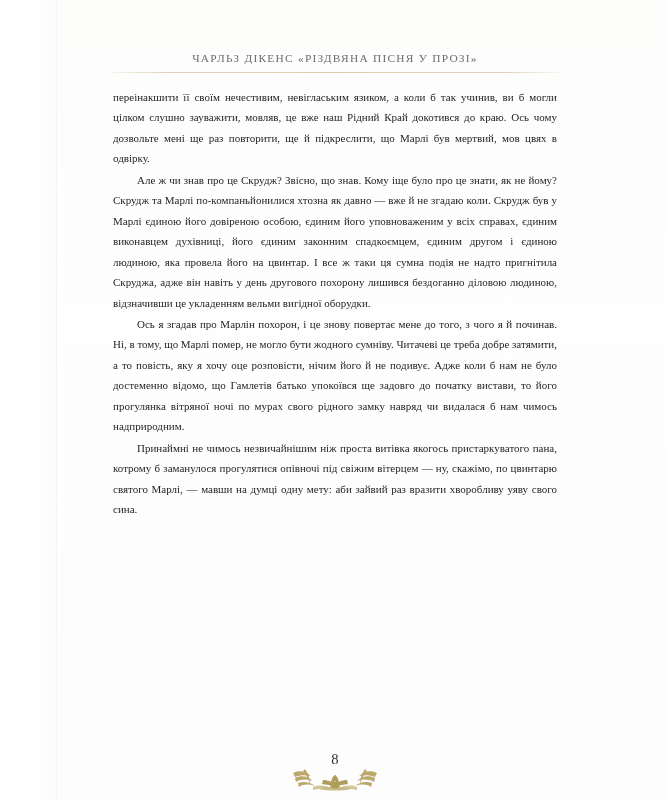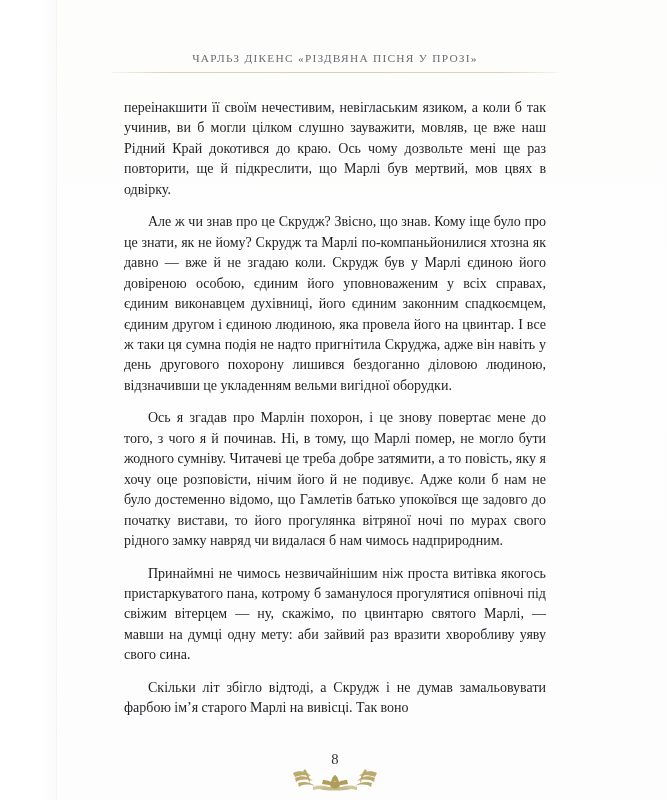--- a/index.html
+++ b/index.html
@@ -86,25 +86,25 @@
   }
 
   
   #body-text {
     position: absolute;
     top: 86px;
     left: 0;
     width: 446px;
   }
   .para {
-    margin: 12px;
+    margin: 1px;
     text-align: justify;
     text-justify: inter-word;
     text-indent: 24px;
-    font-size: 14px;
+    font-size: 11px;
     line-height: 20.45px;
     hyphens: manual;
     -webkit-hyphens: manual;
     color: #1f1f24;
     word-spacing: -0.1px;
   }
   .para.no-indent { text-indent: 0; }
 
   
   #folio-block {
@@ -140,21 +140,20 @@
     <div id="running-head">
       <span class="head-text">ЧАРЛЬЗ ДІКЕНС «РІЗДВЯНА ПІСНЯ У ПРОЗІ»</span>
     </div>
     <div id="head-rule"></div>
 
     <div id="body-text">
       <p class="para no-indent">переінакшити її своїм нечестивим, невіглаським язиком, а коли б так учинив, ви б могли цілком слушно зауважити, мовляв, це вже наш Рідний Край докотився до краю. Ось чому дозвольте мені ще раз повторити, ще й підкреслити, що Марлі був мертвий, мов цвях в одвірку.</p>
       <p class="para">Але ж чи знав про це Скрудж? Звісно, що знав. Кому іще було про це знати, як не йому? Скрудж та Марлі по-компаньйонилися хтозна як давно — вже й не згадаю коли. Скрудж був у Марлі єдиною його довіреною особою, єдиним його уповноваженим у всіх справах, єдиним виконавцем духівниці, його єдиним законним спадкоємцем, єдиним другом і єдиною людиною, яка провела його на цвинтар. І все ж таки ця сумна подія не надто пригнітила Скруджа, адже він навіть у день другового похорону лишився бездоганно діловою людиною, відзначивши це укладенням вельми вигідної оборудки.</p>
       <p class="para">Ось я згадав про Марлін похорон, і це знову повертає мене до того, з чого я й починав. Ні, в тому, що Марлі помер, не могло бути жодного сумніву. Читачеві це треба добре затямити, а то повість, яку я хочу оце розповісти, нічим його й не подивує. Адже коли б нам не було достеменно відомо, що Гамлетів батько упокоївся ще задовго до початку вистави, то його прогулянка вітряної ночі по мурах свого рідного замку навряд чи видалася б нам чимось надприродним.</p>
       <p class="para">Принаймні не чимось незвичайнішим ніж проста витівка якогось пристаркуватого пана, котрому б заманулося прогулятися опівночі під свіжим вітерцем — ну, скажімо, по цвинтарю святого Марлі, — мавши на думці одну мету: аби зайвий раз вразити хворобливу уяву свого сина.</p>
-      <p class="para">Скільки літ збігло відтоді, а Скрудж і не думав замальовувати фарбою ім’я старого Марлі на вивісці. Так воно</p>
     </div>
 
     <div id="folio-block">
       <span id="folio-number">8</span>
 
       <svg id="ornament" viewBox="0 0 92 34" xmlns="http://www.w3.org/2000/svg">
         <g fill="#b5a25e" opacity="0.92">
 
           <path d="M4 10 C10 7, 17 8, 22 13 C17 12, 11 12, 6 14 Z"></path>
           <path d="M6 15 C12 12, 19 13, 24 18 C18 16, 12 16, 7 19 Z"></path>

